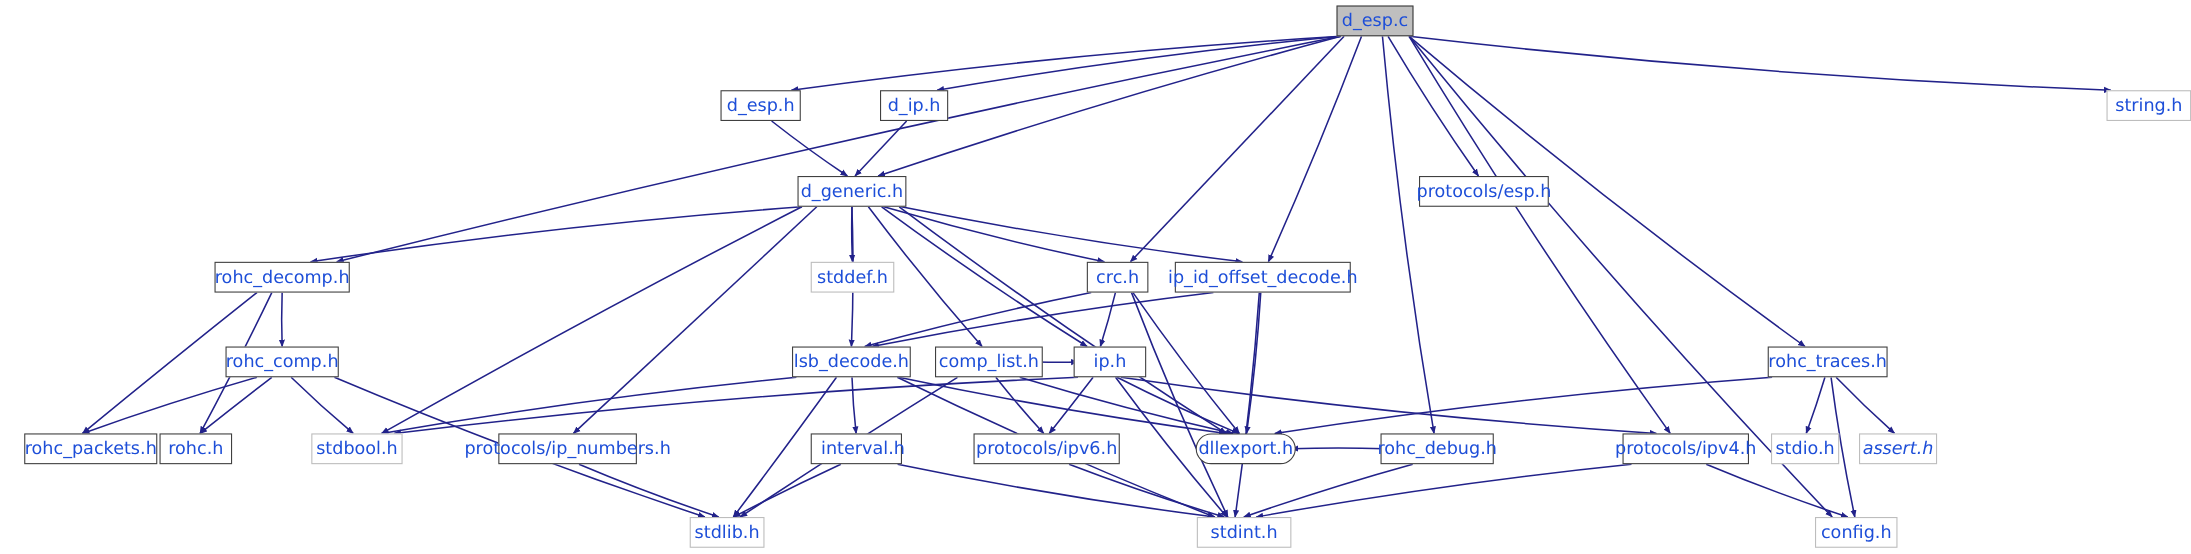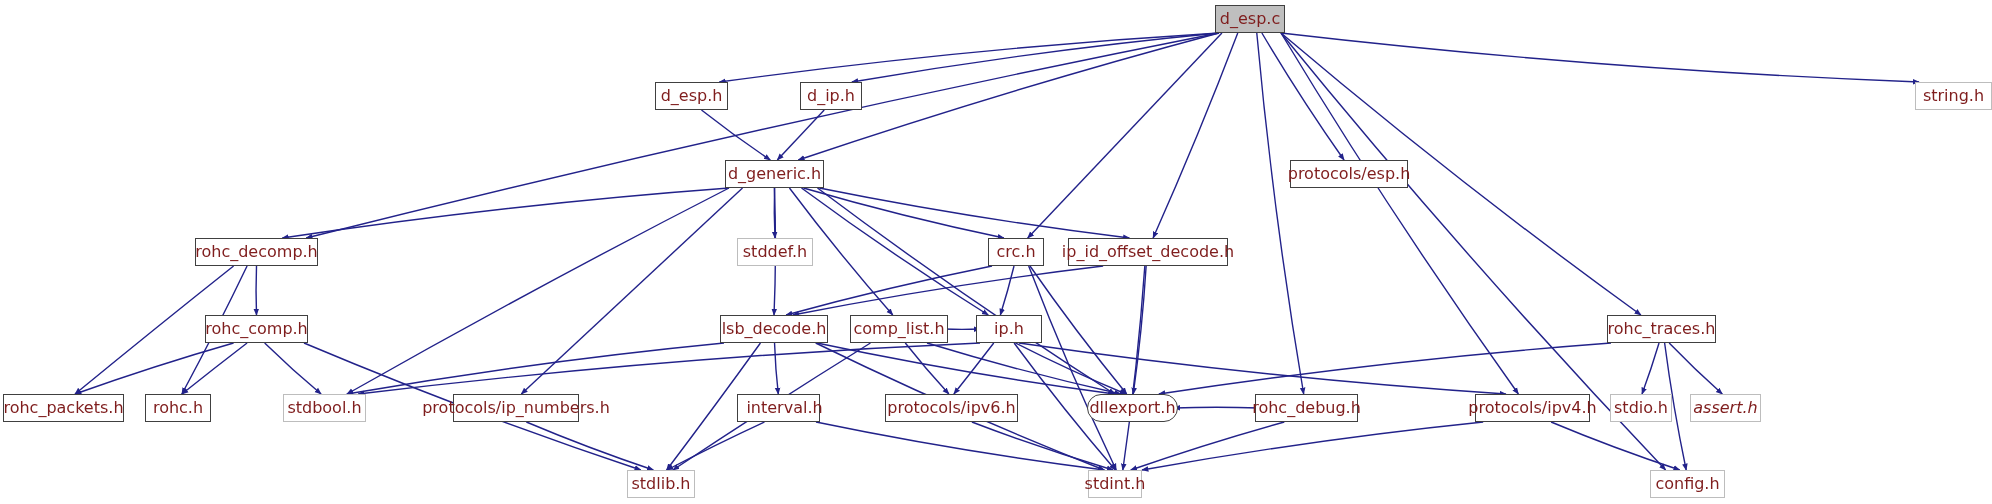--- a/index.html
+++ b/index.html
@@ -1,21 +1,21 @@
 <!DOCTYPE html>
 <html><head>
 <meta charset="utf-8">
 <style>
   html,body{margin:0;padding:0;background:#ffffff;}
   #canvas{position:relative;width:1992px;height:504px;overflow:hidden;
           font-family:"DejaVu Sans","Liberation Sans",sans-serif;background:#fff;}
   #edges{position:absolute;left:0;top:0;width:1992px;height:504px;}
   .node{position:absolute;box-sizing:border-box;display:flex;align-items:center;
         justify-content:center;background:#ffffff;border:1px solid #bdbdbd;
-        color:#7f1d1d;font-size:16px;line-height:1;white-space:nowrap;height:28px;}
+        color:#1d4ed8;font-size:16px;line-height:1;white-space:nowrap;height:28px;}
   .node.solid{border:1px solid #404040;}
   .node.root{background:#bfbfbf;border:1px solid #404040;}
 </style>
 </head>
 <body>
 
 <div id="canvas">
   <svg id="edges" viewBox="0 0 1992 504" xmlns="http://www.w3.org/2000/svg">
       <defs>
         <marker id="arrow" viewBox="0 0 10 10" refX="9" refY="5" markerWidth="7" markerHeight="7" orient="auto-start-reverse" markerUnits="userSpaceOnUse">
@@ -126,21 +126,21 @@
       </div>
       <div class="node solid" style="left: 850px; top: 315px; width: 98px;">
         <span>comp_list.h</span>
       </div>
       <div class="node solid" style="left: 976px; top: 315px; width: 66px;">
         <span>ip.h</span>
       </div>
       <div class="node solid" style="left: 1607px; top: 315px; width: 109px;">
         <span>rohc_traces.h</span>
       </div>
-      <div class="node solid" style="left: 3px; top: 394px; width: 121px;">
+      <div class="node solid" style="left: 22px; top: 394px; width: 121px;">
         <span>rohc_packets.h</span>
       </div>
       <div class="node solid" style="left: 145px; top: 394px; width: 66px;">
         <span>rohc.h</span>
       </div>
       <div class="node light" style="left: 283px; top: 394px; width: 83px;">
         <span>stdbool.h</span>
       </div>
       <div class="node solid" style="left: 433px; top: 394px; width: 126px; margin-left: 20px;">
         <span>protocols/ip_numbers.h</span>
@@ -162,20 +162,20 @@
       </div>
       <div class="node light" style="left: 1610px; top: 394px; width: 62px;">
         <span>stdio.h</span>
       </div>
       <div class="node light" style="left: 1690px; top: 394px; width: 71px; font-style: italic;">
         <span>assert.h</span>
       </div>
       <div class="node light" style="left: 627px; top: 470px; width: 68px;">
         <span>stdlib.h</span>
       </div>
-      <div class="node light" style="left: 1088px; top: 470px; width: 54px;">
+      <div class="node light" style="left: 1088px; top: 470px; width: 86px;">
         <span>stdint.h</span>
       </div>
       <div class="node light" style="left: 1650px; top: 470px; width: 75px;">
         <span>config.h</span>
       </div>
     </div>
 </div>
 
 </body></html>

